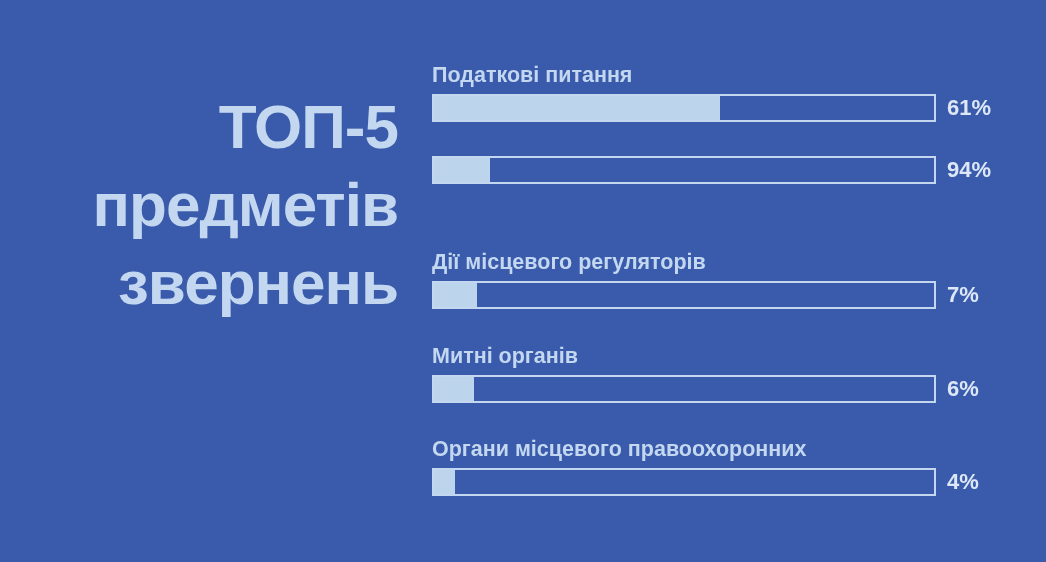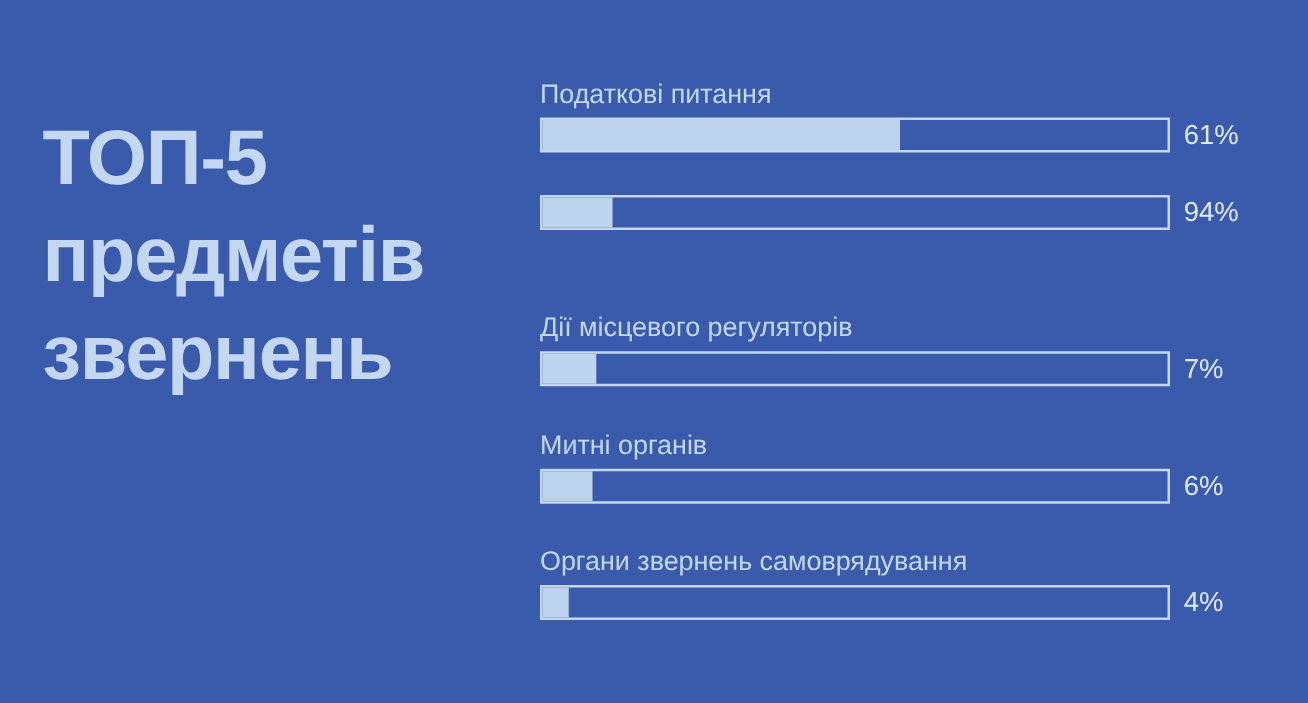--- a/index.html
+++ b/index.html
@@ -16,23 +16,24 @@
   }
   #infographic {
     position: absolute;
     inset: 0;
     background: #3a5bab;
   }
 
   
   .title-block {
     position: absolute;
-    left: 34px;
+    left: 8px;
     top: 88px;
     width: 390px;
+    text-align: right;
   }
   .title-line {
     display: block;
     color: #c3d8f0;
     font-size: 62px;
     line-height: 78px;
     font-weight: bold;
     letter-spacing: -1px;
     white-space: nowrap;
   }
@@ -47,24 +48,26 @@
   .bar-row {
     position: relative;
     height: 93.5px;
   }
   .bar-label {
     color: #c3d8f0;
     font-size: 21.5px;
     line-height: 26px;
     white-space: nowrap;
     margin-bottom: 6px;
+    font-weight: bold;
   }
   .bar-line {
     display: flex;
     align-items: center;
+    font-weight: bold;
   }
   .bar-track {
     position: relative;
     width: 504px;
     height: 28px;
     box-sizing: border-box;
     border: 2px solid #c3d8f0;
     background: transparent;
     flex: none;
   }
@@ -129,21 +132,21 @@
       <div class="bar-label">Митні органів</div>
       <div class="bar-line">
         <div class="bar-track">
           <div class="bar-fill" style="width: 8%;"></div>
         </div>
         <div class="bar-value">6%</div>
       </div>
     </div>
 
     <div class="bar-row">
-      <div class="bar-label">Органи звернень самоврядування</div>
+      <div class="bar-label">Органи місцевого правоохоронних</div>
       <div class="bar-line">
         <div class="bar-track">
           <div class="bar-fill" style="width: 4.2%;"></div>
         </div>
         <div class="bar-value">4%</div>
       </div>
     </div>
 
   </div>
 </div>

